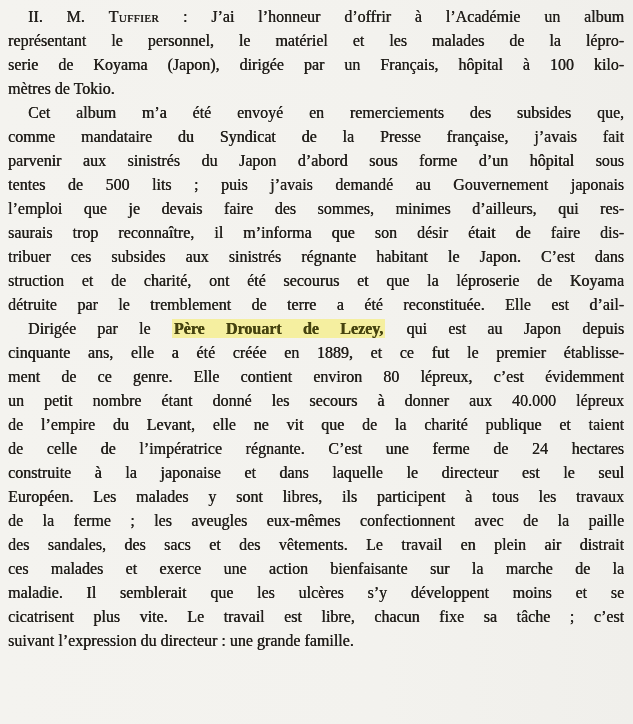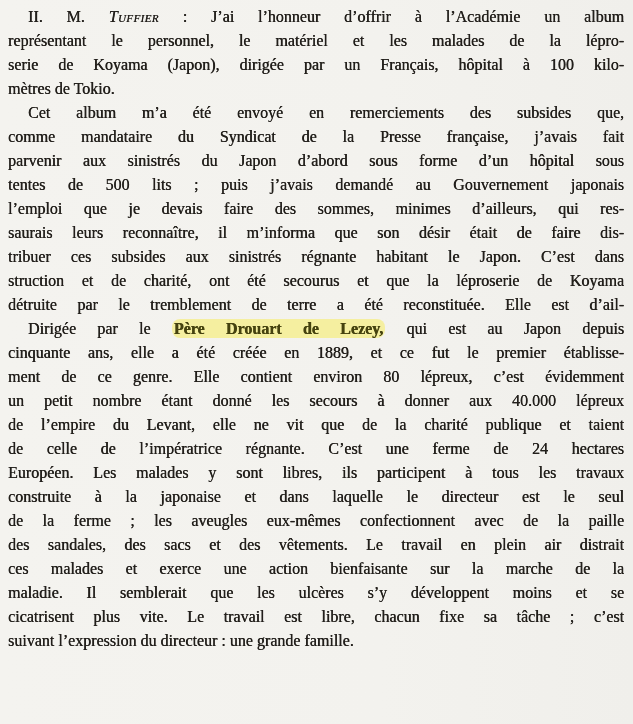--- a/index.html
+++ b/index.html
@@ -28,21 +28,21 @@
     text-align-last: justify;
     white-space: normal;
   }
   .line.last {
     text-align-last: left;
   }
   .line.indent {
     text-indent: 20px;
   }
   .it { }
-  .sc { font-variant: small-caps; letter-spacing: 0.4px; font-style: italic; }
+  .sc { font-variant: small-caps; letter-spacing: 0.4px; }
   .hl {
     background: #f5efa0;
     color: #45420f;
     font-weight: bold;
     padding: 1px 2px;
   }
 </style>
 </head>
 <body>
 
@@ -50,32 +50,32 @@
   <div>
       <div class="line indent"><span>II. M. </span><span class="sc">Tuffier</span><span> : J’ai l’honneur d’offrir à l’Académie un album</span></div>
       <div class="line"><span>représentant le personnel, le matériel et les malades </span><span class="it">de la lépro-</span></div>
       <div class="line"><span class="it">serie de Koyama (Japon)</span><span>, dirigée par un Français, hôpital à 100 kilo-</span></div>
       <div class="line last"><span>mètres de Tokio.</span></div>
       <div class="line indent"><span>Cet album m’a été envoyé en remerciements des subsides que,</span></div>
       <div class="line"><span>comme mandataire du Syndicat de la Presse française, j’avais fait</span></div>
       <div class="line"><span>parvenir aux sinistrés du Japon d’abord sous forme d’un hôpital sous</span></div>
       <div class="line"><span>tentes de 500 lits ; puis j’avais demandé au Gouvernement japonais</span></div>
       <div class="line"><span>l’emploi que je devais faire des sommes, minimes d’ailleurs, qui res-</span></div>
-      <div class="line"><span>saurais leurs reconnaître, il m’informa que son désir était de faire dis-</span></div>
+      <div class="line"><span>saurais trop reconnaître, il m’informa que son désir était de faire dis-</span></div>
       <div class="line"><span>tribuer ces subsides aux </span><span class="it">sinistrés régnante habitant le Japon</span><span>. C’est dans</span></div>
       <div class="line"><span>struction et de charité, ont été secourus et que la léproserie de Koyama</span></div>
       <div class="line"><span>détruite par le tremblement de terre a été reconstituée. Elle est d’ail-</span></div>
-      <div class="line indent"><span>Dirigée par le </span><span class="hl" style="background: rgb(245, 239, 160); color: rgb(69, 66, 15); border-radius: 8px;">Père Drouart de Lezey,</span><span> qui est au Japon depuis</span></div>
+      <div class="line indent"><span>Dirigée par le </span><span class="hl" style="background: rgb(245, 239, 160); color: rgb(69, 66, 15);">Père Drouart de Lezey,</span><span> qui est au Japon depuis</span></div>
       <div class="line"><span>cinquante ans, elle a été créée en 1889, et ce fut le premier établisse-</span></div>
       <div class="line"><span>ment de ce genre. Elle contient environ 80 lépreux, c’est évidemment</span></div>
       <div class="line"><span>un petit nombre étant donné les secours à donner aux 40.000 lépreux</span></div>
       <div class="line"><span>de l’empire du Levant, elle ne vit que de la charité publique et taient</span></div>
       <div class="line"><span>de celle de l’impératrice régnante. C’est une ferme de 24 hectares</span></div>
+      <div class="line"><span>construite à la japonaise et dans laquelle le directeur est le seul</span></div>
       <div class="line"><span>Européen. Les malades y sont libres, ils participent à tous les travaux</span></div>
-      <div class="line"><span>construite à la japonaise et dans laquelle le directeur est le seul</span></div>
       <div class="line"><span>de la ferme ; les aveugles eux-mêmes confectionnent avec de la paille</span></div>
       <div class="line"><span>des sandales, des sacs et des vêtements. Le travail en plein air distrait</span></div>
       <div class="line"><span>ces malades et exerce une action bienfaisante sur la marche de la</span></div>
       <div class="line"><span>maladie. Il semblerait que les ulcères s’y développent moins et se</span></div>
       <div class="line"><span>cicatrisent plus vite. Le travail est libre, chacun fixe sa tâche ; c’est</span></div>
       <div class="line last"><span>suivant l’expression du directeur : une grande famille.</span></div>
     </div>
 </div>
 
 </body></html>

